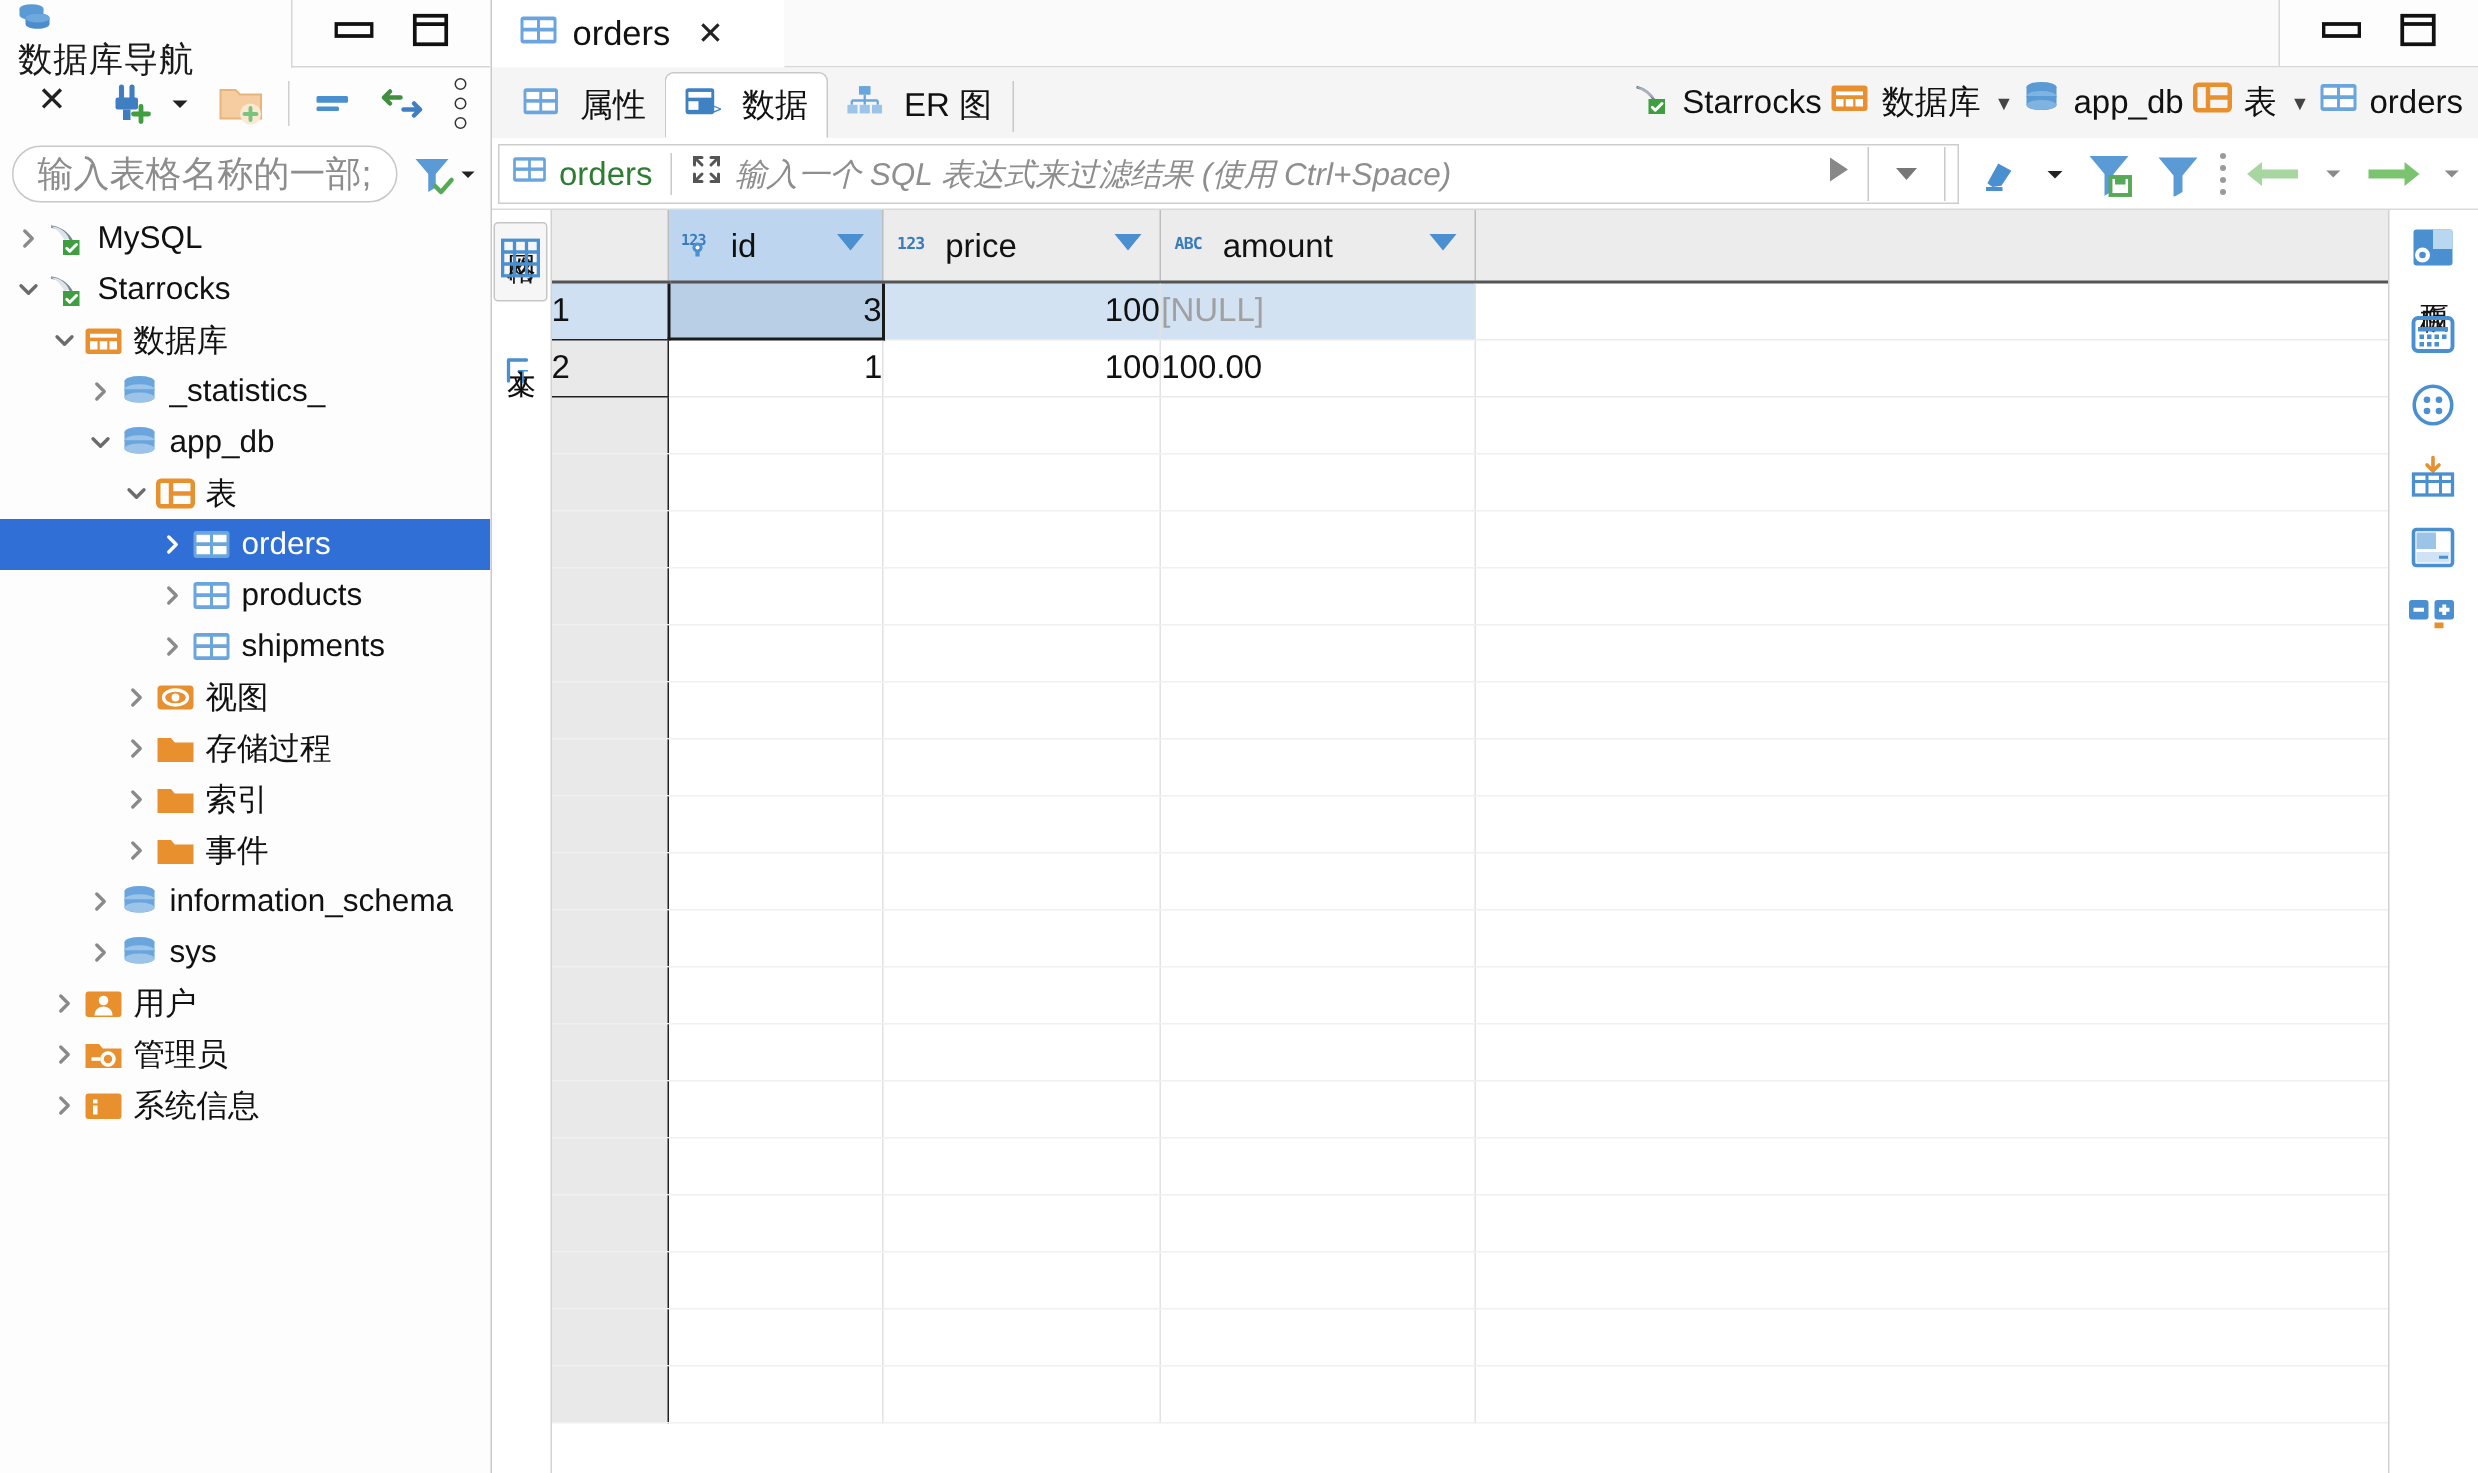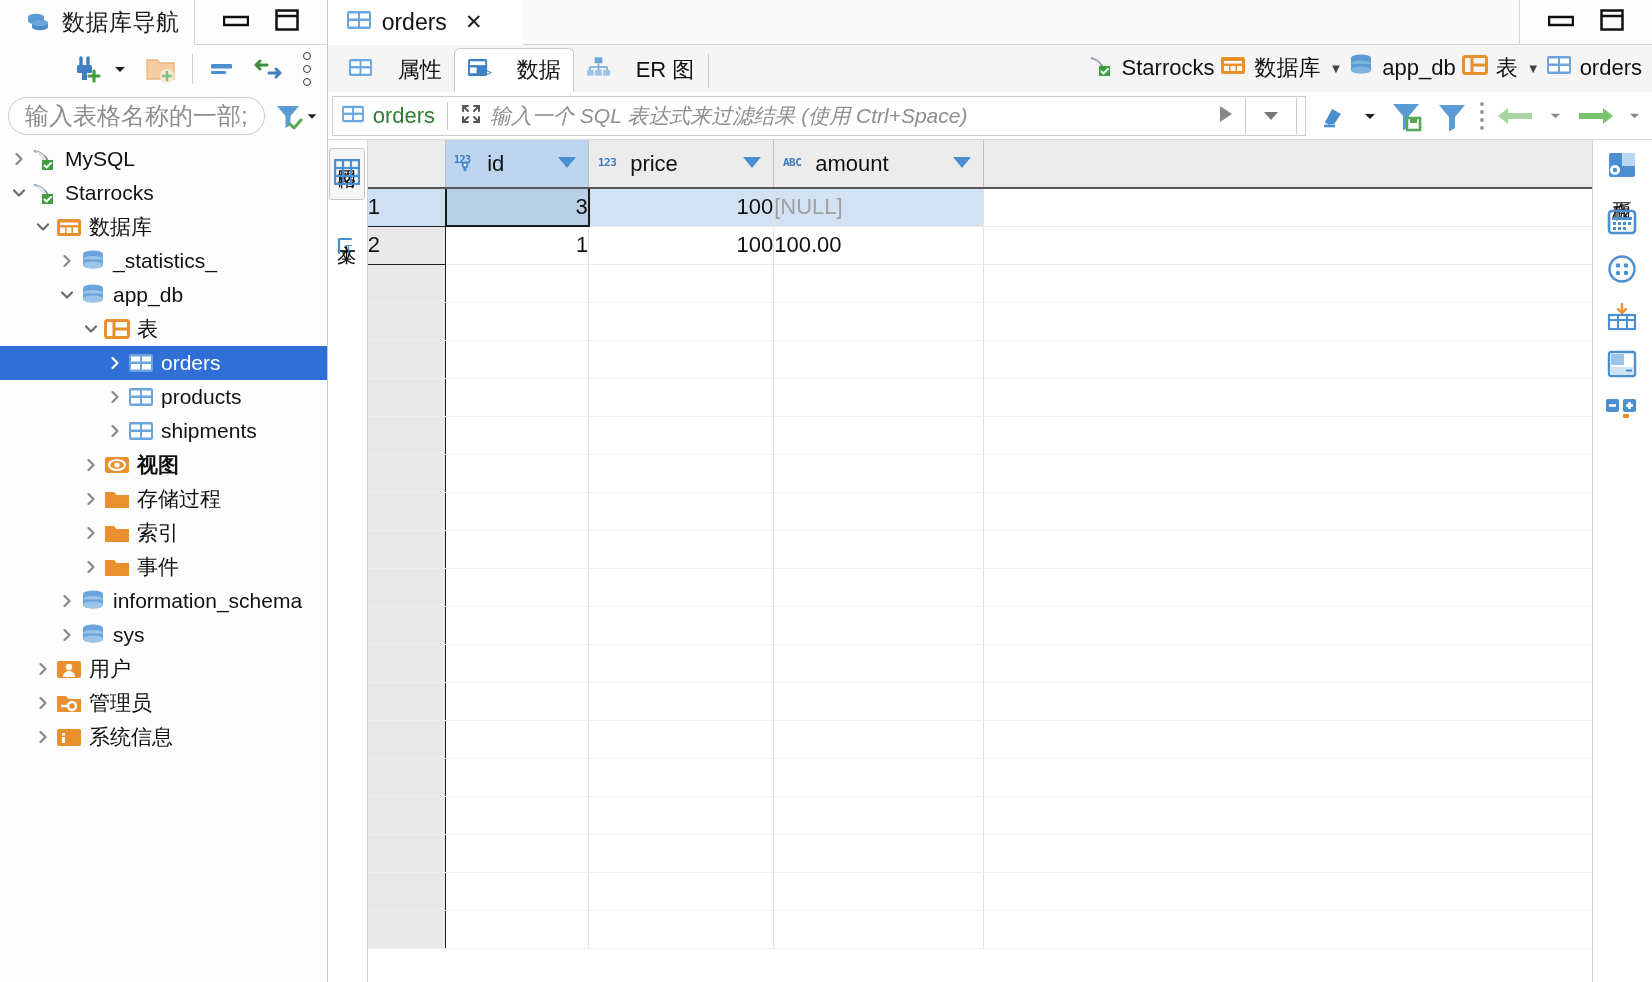--- a/index.html
+++ b/index.html
@@ -13,23 +13,24 @@
   .app { position: relative; width: 1652px; height: 982px; display: flex; }
 
   
   .nav-panel {
     width: 375px; height: 982px;
     background: #fdfdfd;
     display: flex; flex-direction: column;
     position: relative;
   }
   .nav-titlebar {
-    height: 45px; display: flex; align-items: center;
-    padding-left: 27px; position: relative;
+    height: 45px; display: flex; align-items: flex-start;
+    padding-left: 12px; position: relative;
     background: #fdfdfd;
+    flex-direction: column;
   }
   .nav-title-icon { width: 26px; height: 24px; margin-right: 9px; flex: 0 0 auto; }
   .nav-title-text { font-size: 23px; color: #1a1a1a; letter-spacing: .5px; }
   .nav-title-close {
     margin-left: 13px; font-size: 23px; color: #222; cursor: pointer;
     line-height: 1; font-weight: 300;
   }
   .win-btns {
     position: absolute; right: 0; top: 0; height: 45px;
     width: 133px; display: flex; align-items: center; justify-content: center;
@@ -88,21 +89,21 @@
     width: 133px; display: flex; align-items: center; justify-content: center; gap: 26px;
     border-left: 1px solid #d6d6d6; border-bottom: 1px solid #d6d6d6; background: #fdfdfd;
   }
 
   
   .sub-tabbar {
     height: 47px; display: flex; align-items: flex-end; position: relative;
     background: #f5f5f5; padding-left: 8px;
   }
   .sub-tab {
-    display: flex; align-items: center; gap: 25px; height: 44px; padding: 0 12px;
+    display: flex; align-items: center; gap: 14px; height: 44px; padding: 0 12px;
     cursor: pointer; font-size: 22px; color: #111; border-radius: 6px 6px 0 0;
   }
   .sub-tab.active { background: #fff; border: 1px solid #c9c9c9; border-bottom: 1px solid #fff; }
   .sub-sep { width: 1px; height: 34px; background: #c7c7c7; margin: 0 2px 4px 2px; }
   .sub-fill { flex: 1 1 auto; height: 44px; }
   .breadcrumb {
     display: flex; align-items: center; gap: 6px; padding: 0 10px 4px 0; height: 44px;
   }
   .crumb { display: flex; align-items: center; gap: 8px; cursor: pointer; font-size: 22px; color: #111; }
   .crumb-arrow { color: #444; font-size: 13px; margin-left: 1px; }
@@ -435,21 +436,21 @@
             <svg width="26" height="22" viewBox="0 0 26 22">
               <rect x="1" y="2" width="24" height="18" rx="2" fill="#6aa6dd"></rect>
               <rect x="3" y="4.5" width="9" height="5" fill="#fff"></rect>
               <rect x="14" y="4.5" width="9" height="5" fill="#fff"></rect>
               <rect x="3" y="12" width="9" height="5.5" fill="#fff"></rect>
               <rect x="14" y="12" width="9" height="5.5" fill="#fff"></rect>
             </svg>
           </span>
           <span class="t-label">shipments</span>
         </div>
-        <div class="tree-row" style="padding-left: 78px; font-weight: bold;">
+        <div class="tree-row" style="padding-left: 78px;">
           <span class="twisty">
             <svg width="18" height="18" viewBox="0 0 18 18">
               <path d="M6.5 4l5 5-5 5" fill="none" stroke="#8a8a8a" stroke-width="2.2" stroke-linecap="round" stroke-linejoin="round"></path>
             </svg>
           </span>
           <span class="t-icon">
             <svg width="26" height="22" viewBox="0 0 26 22">
               <rect x="1" y="3" width="24" height="16" rx="2.5" fill="#e8902e"></rect>
               <ellipse cx="13" cy="11" rx="8" ry="5" fill="none" stroke="#fff" stroke-width="2.2"></ellipse>
               <circle cx="13" cy="11" r="2.6" fill="#fff"></circle>

